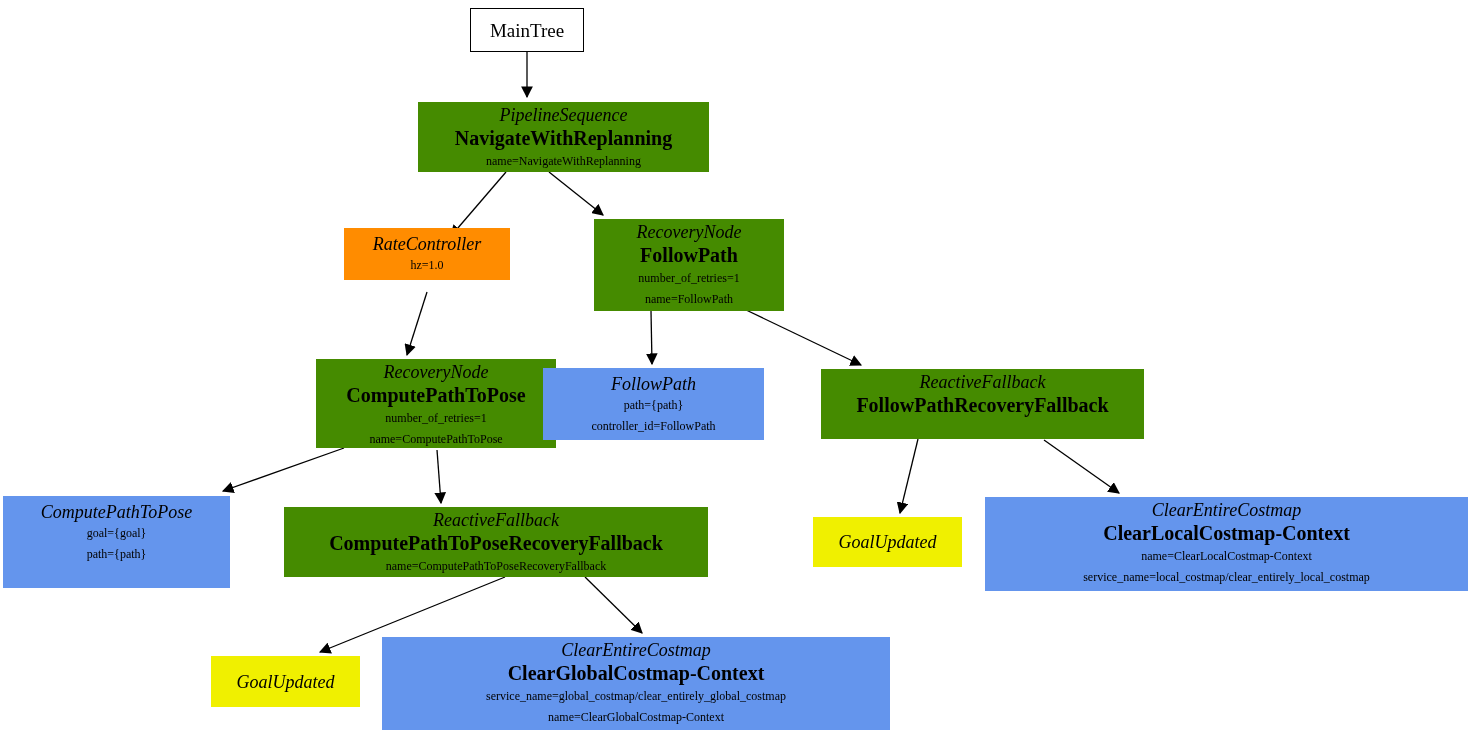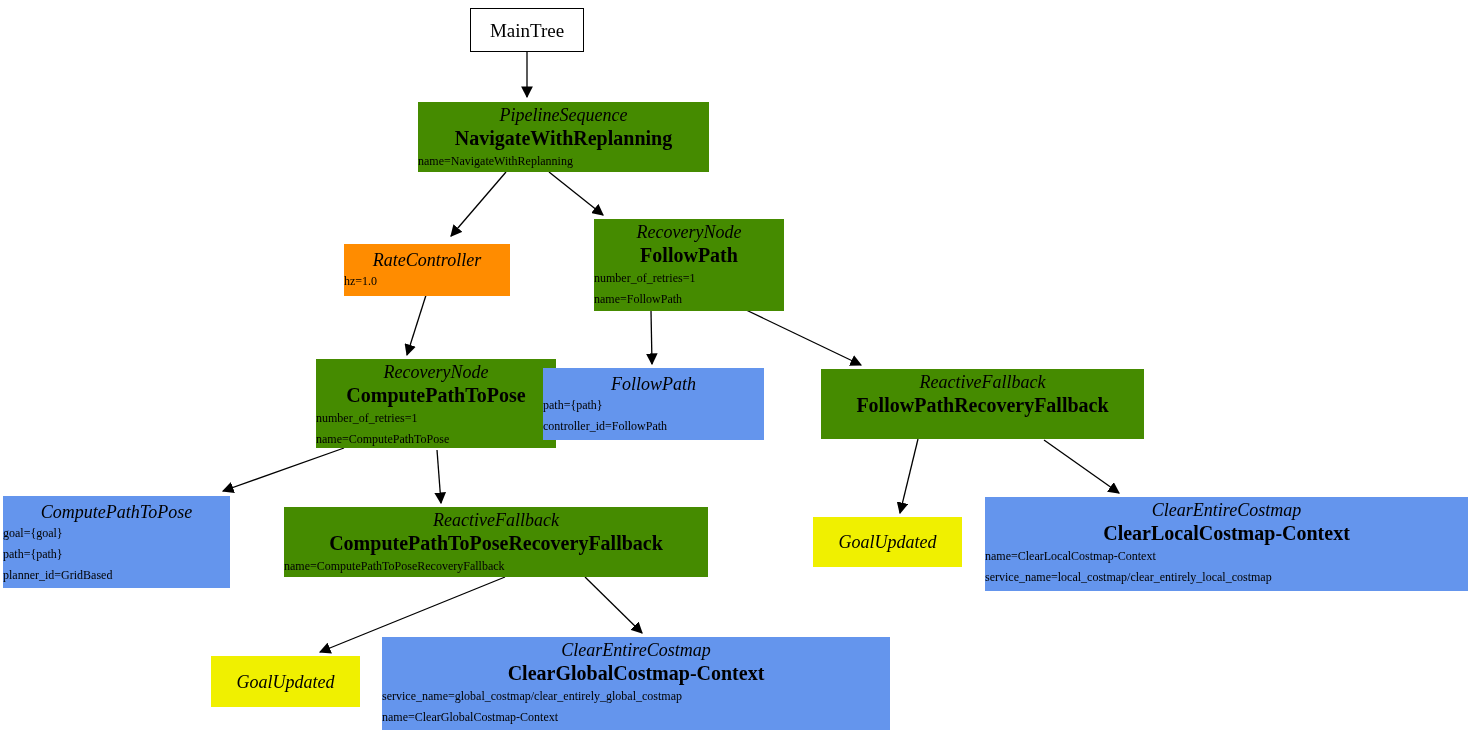--- a/index.html
+++ b/index.html
@@ -23,20 +23,21 @@
     z-index: 0;
   }
   svg.edges line { stroke: var(--edge_black, #000); stroke-width: 1.3; }
   .node {
     position: absolute;
     z-index: 1;
     box-sizing: border-box;
     display: flex;
     flex-direction: column;
     color: #000000;
+    align-items: center;
   }
   .node .ntype {
     font-style: italic;
     font-size: 18px;
     line-height: 22px;
     text-align: center;
     padding-top: 2px;
   }
   .node .nname {
     font-weight: bold;
@@ -96,21 +97,21 @@
   <div class="node root" style="left:470px;top:8px;width:114px;height:44px">
     <div class="nname">MainTree</div>
   </div>
 
   <div class="node control" style="left:382px;top:102px;width:291px;height:70px">
     <div class="ntype">PipelineSequence</div>
     <div class="nname">NavigateWithReplanning</div>
     <div class="nattr">name=NavigateWithReplanning</div>
   </div>
 
-  <div class="node decorator" style="left:344px;top:244px;width:166px;height:52px;padding-top:3px">
+  <div class="node decorator" style="left:344px;top:228px;width:166px;height:52px;padding-top:3px">
     <div class="ntype">RateController</div>
     <div class="nattr">hz=1.0</div>
   </div>
 
   <div class="node control" style="left:558px;top:219px;width:190px;height:92px">
     <div class="ntype">RecoveryNode</div>
     <div class="nname">FollowPath</div>
     <div class="nattr">number_of_retries=1</div>
     <div class="nattr">name=FollowPath</div>
   </div>
@@ -130,21 +131,20 @@
 
   <div class="node control" style="left:785px;top:369px;width:323px;height:70px">
     <div class="ntype">ReactiveFallback</div>
     <div class="nname">FollowPathRecoveryFallback</div>
   </div>
 
   <div class="node action" style="left:3px;top:496px;width:227px;height:92px;padding-top:3px">
     <div class="ntype">ComputePathToPose</div>
     <div class="nattr">goal={goal}</div>
     <div class="nattr">path={path}</div>
-    <div class="nattr">planner_id=GridBased</div>
   </div>
 
   <div class="node control" style="left:248px;top:507px;width:424px;height:70px">
     <div class="ntype">ReactiveFallback</div>
     <div class="nname">ComputePathToPoseRecoveryFallback</div>
     <div class="nattr">name=ComputePathToPoseRecoveryFallback</div>
   </div>
 
   <div class="node condition" style="left:211px;top:656px;width:149px;height:51px">
     <div class="ntype">GoalUpdated</div>

